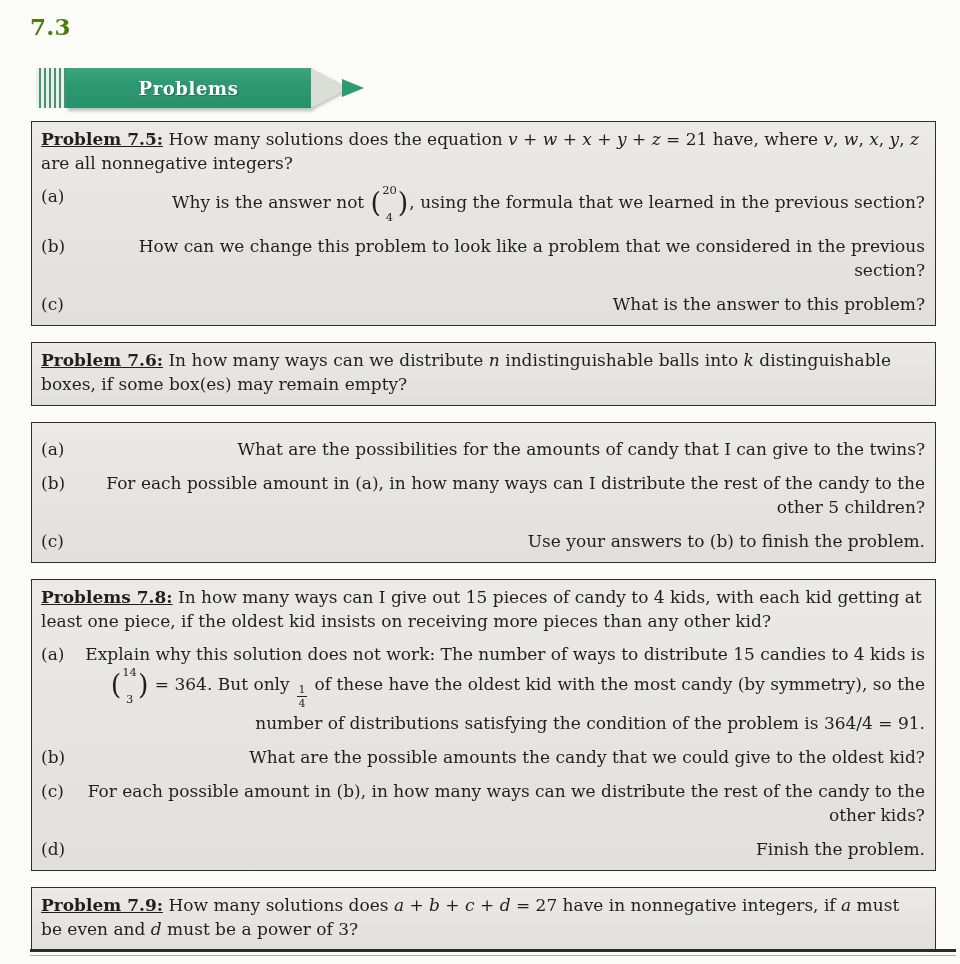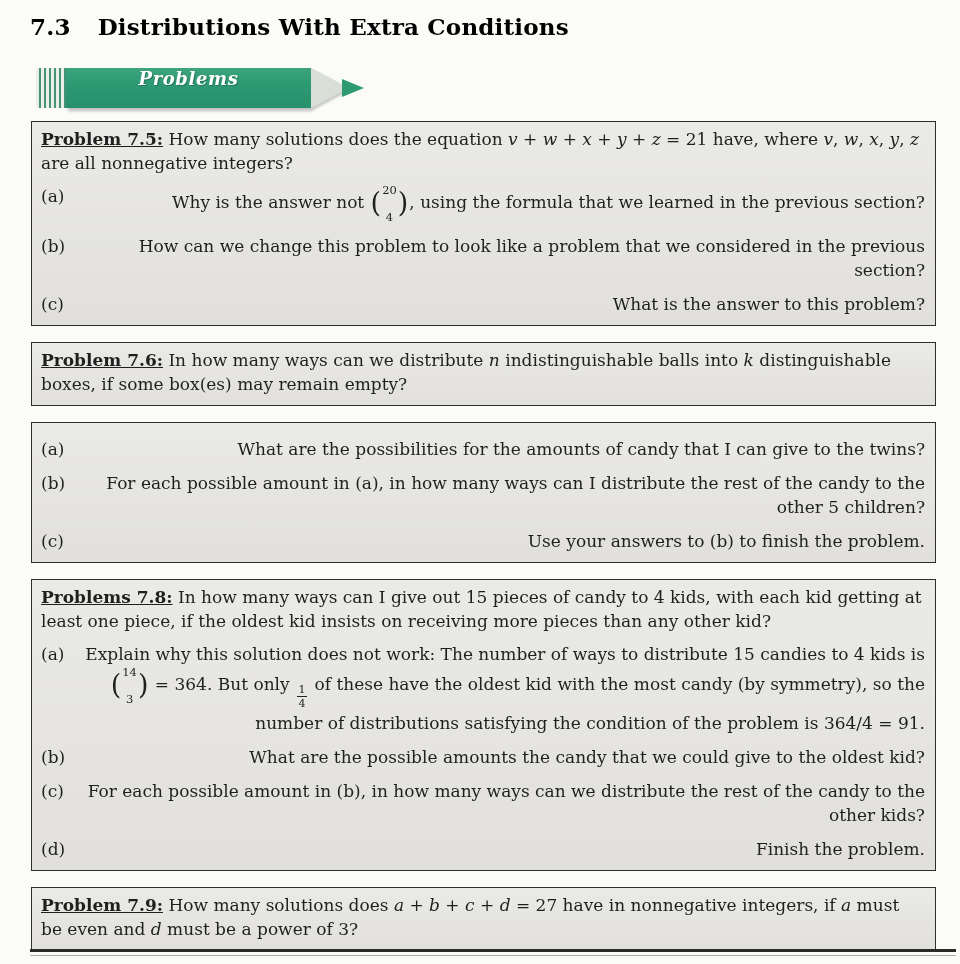--- a/index.html
+++ b/index.html
@@ -17,21 +17,21 @@
     color: #1f1f1f;
   }
 
   
   .section-header {
     display: flex;
     gap: 27px;
     margin: 13px 0 0 30px;
     font-size: 23px;
     font-weight: bold;
-    color: #000000;
+    color: #4d7c0f;
     letter-spacing: 0.2px;
   }
 
   
   .banner {
     position: relative;
     height: 42px;
     margin: 27px 0 0 36px;
     width: 330px;
   }
@@ -45,23 +45,23 @@
       #45947a 3px, #45947a 5px
     );
     border-radius: 3px 0 0 3px;
   }
   .pencil-body {
     position: absolute;
     left: 30px; top: 1px;
     width: 245px; height: 40px;
     background: linear-gradient(180deg, #3da57e 0%, #2e9a74 35%, #27906c 100%);
     display: flex;
+    align-items: center;
     justify-content: center;
     box-shadow: 2px 3px 3px rgba(80,80,80,0.35);
-    font-style: italic;
   }
   .banner-label {
     color: #ffffff;
     font-size: 18px;
     font-weight: bold;
     letter-spacing: 0.6px;
     text-shadow: 1px 1px 1px rgba(0,0,0,0.25);
   }
   .pencil-tip {
     position: absolute;
@@ -163,21 +163,20 @@
   .rule-thick { border-top: 3.2px solid #2a2a2a; }
   .rule-thin  { border-top: 1.8px solid #a9a9a6; margin-top: 3px; }
 </style>
 </head>
 <body>
 
 <div class="page">
 
   <header class="section-header">
     <span>7.3</span>
-    <span>Distributions With Extra Conditions</span>
   </header>
 
   <div class="banner">
     <span class="pencil-eraser"></span>
     <span class="pencil-body">
       <span class="banner-label">Problems</span>
     </span>
     <span class="pencil-tip"></span>
     <span class="pencil-lead"></span>
   </div>

